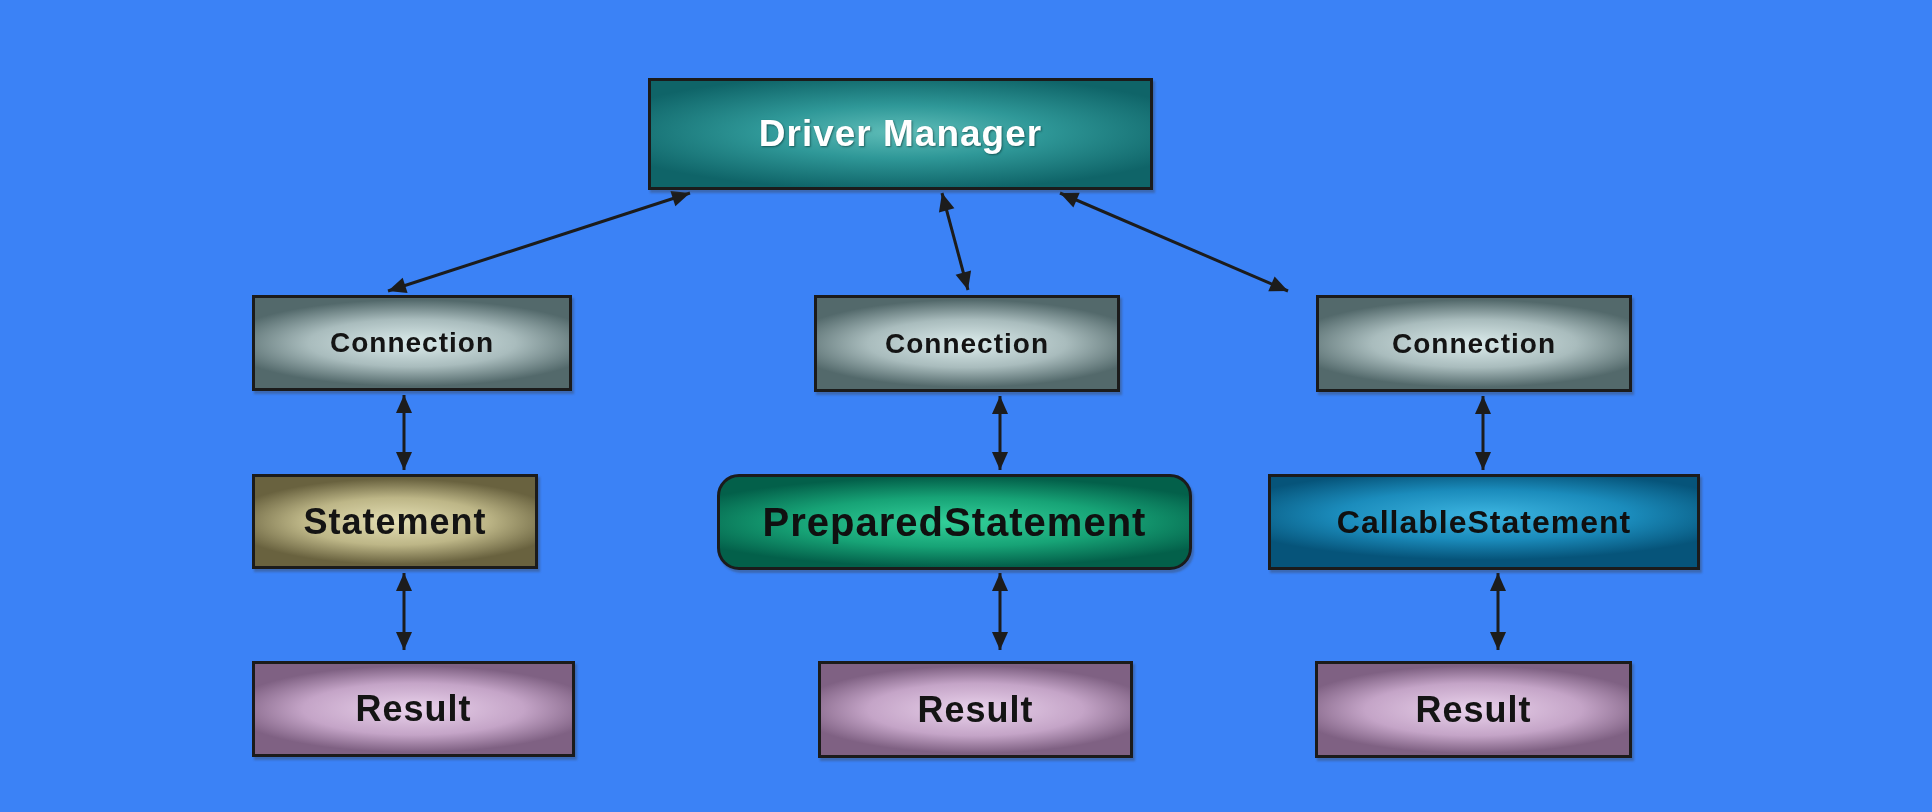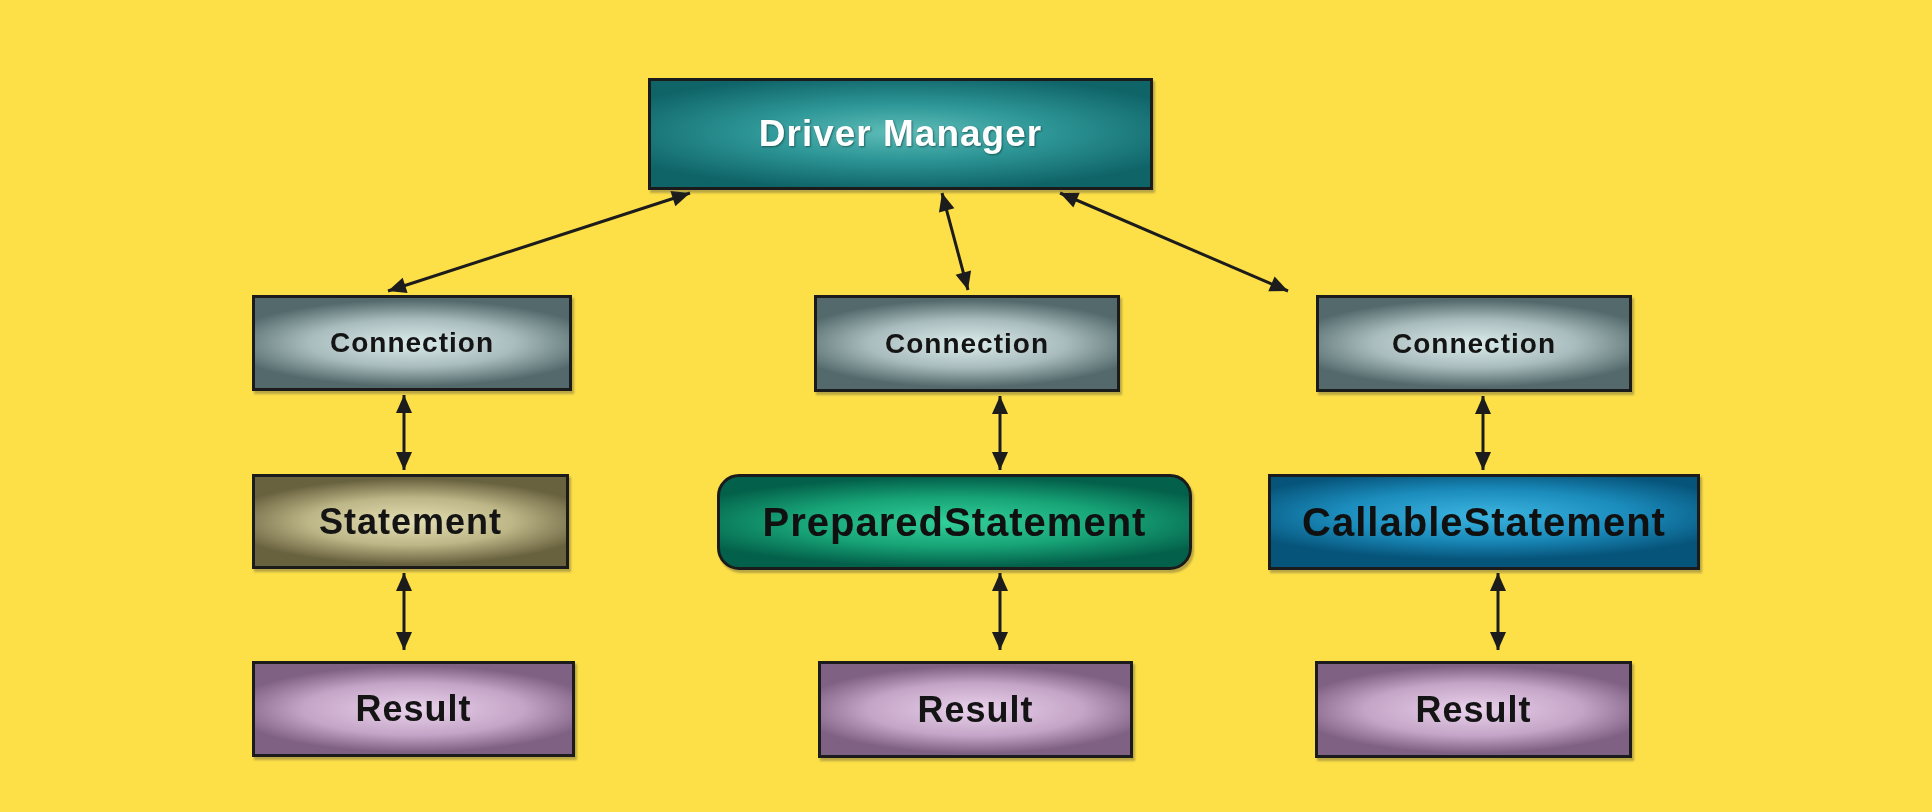--- a/index.html
+++ b/index.html
@@ -4,21 +4,21 @@
 <style>
   html, body {
     margin: 0;
     padding: 0;
     background: #ffffff;
   }
   .stage {
     position: relative;
     width: 1932px;
     height: 812px;
-    background: #fde047;
+    background: #3b82f6;
     overflow: hidden;
     font-family: "Liberation Sans", "DejaVu Sans", sans-serif;
   }
   .arrow-layer {
     position: absolute;
     left: 0; top: 0;
     width: 1932px;
     height: 812px;
   }
   .node {
@@ -47,39 +47,39 @@
   .n-connection {
     background: radial-gradient(ellipse 60% 48% at 50% 50%, #dcecec 0%, #a9bcbd 55%, #53696b 100%);
     color: #141414;
     font-size: 28px;
   }
   .n-connection-left   { left: 252px; top: 295px; width: 320px; height: 96px; }
   .n-connection-middle { left: 814px; top: 295px; width: 306px; height: 97px; }
   .n-connection-right  { left: 1316px; top: 295px; width: 316px; height: 97px; }
   
   .n-statement {
-    left: 252px; top: 474px; width: 317px; height: 95px;
+    left: 252px; top: 474px; width: 286px; height: 95px;
     background: radial-gradient(ellipse 60% 48% at 50% 50%, #e4dfb4 0%, #bdb687 55%, #69623f 100%);
     color: #141414;
     font-size: 36px;
   }
   
   .n-prepared-statement {
     left: 717px; top: 474px; width: 475px; height: 96px;
     background: radial-gradient(ellipse 62% 50% at 50% 50%, #33d09a 0%, #17a376 55%, #03604a 100%);
     color: #101010;
     font-size: 40px;
     border-radius: 22px;
   }
   
   .n-callable-statement {
     left: 1268px; top: 474px; width: 432px; height: 96px;
     background: radial-gradient(ellipse 62% 50% at 50% 42%, #3cb4e0 0%, #1b8cbc 55%, #06547a 100%);
     color: #101010;
-    font-size: 40px;
+    font-size: 32px;
     letter-spacing: 0;
   }
   
   .n-result {
     background: radial-gradient(ellipse 58% 48% at 50% 50%, #ead3ec 0%, #c4a4c7 60%, #7f6183 100%);
     color: #141414;
     font-size: 36px;
     margin-top: 8px;
   }
   .n-result-left   { left: 252px; top: 653px; width: 323px; height: 96px; }

